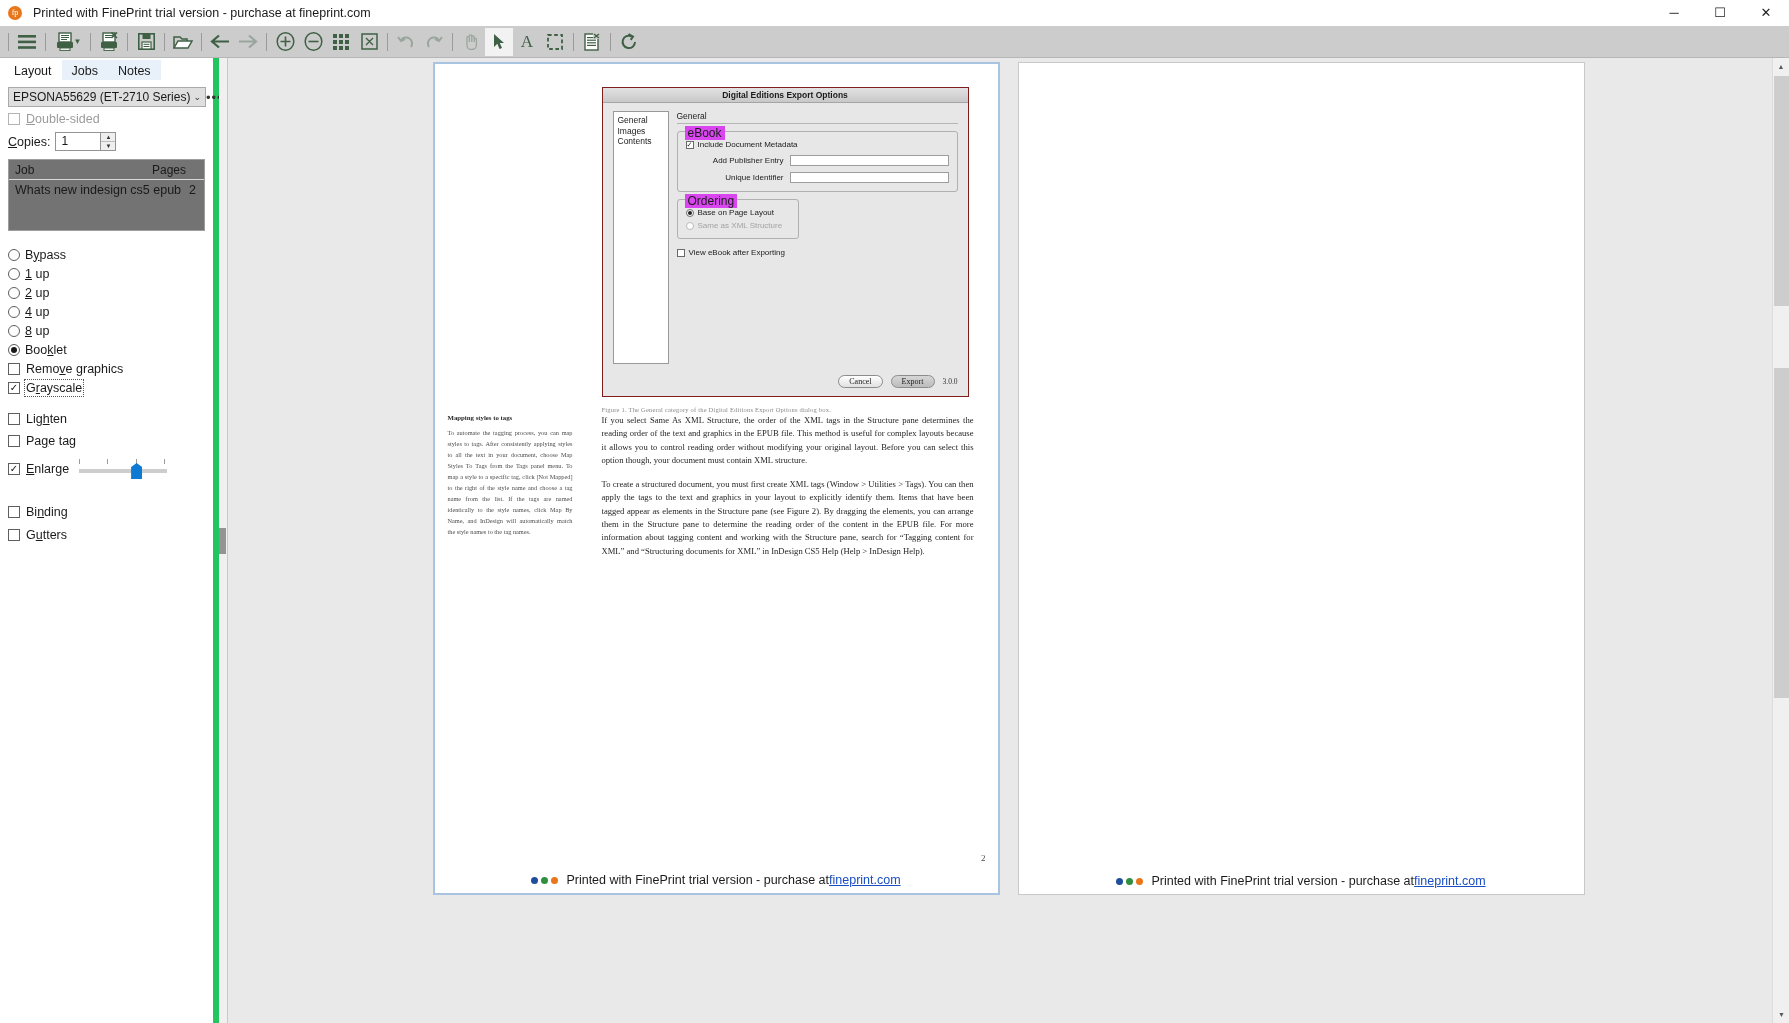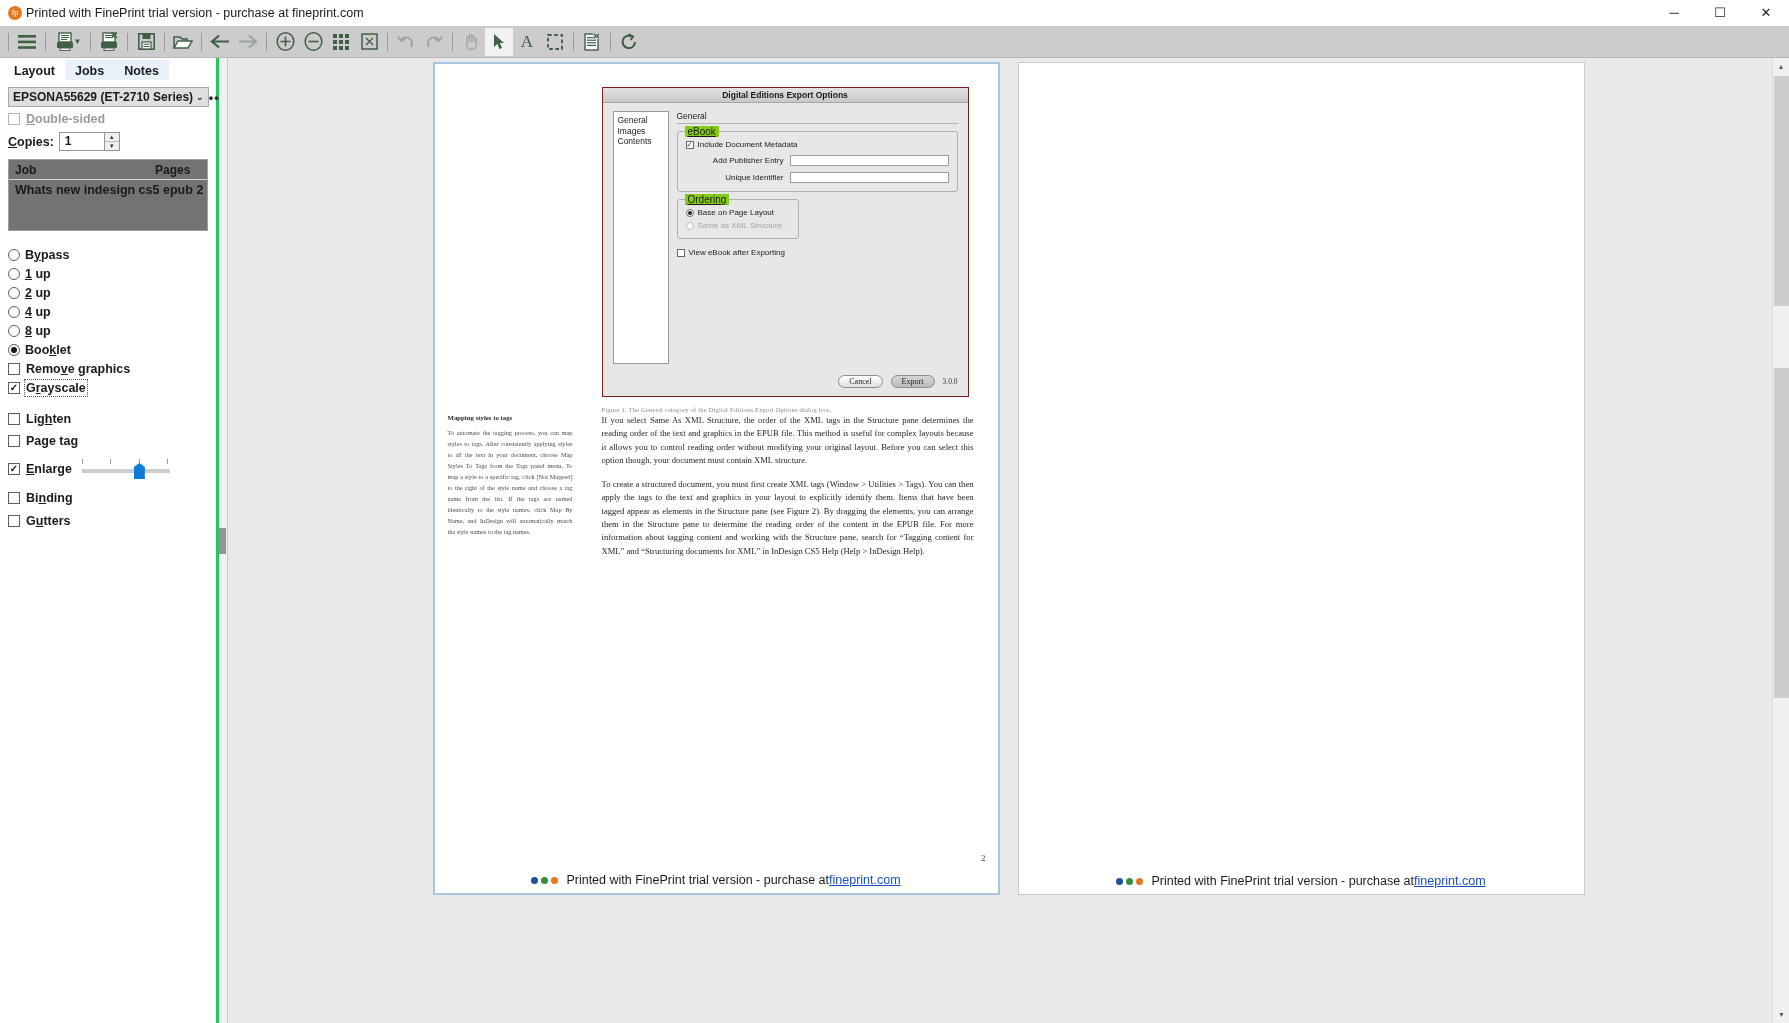--- a/index.html
+++ b/index.html
@@ -17,21 +17,21 @@
     display: flex;
     align-items: center;
     padding-left: 8px;
     border-bottom: 1px solid #ffffff;
   }
   .fp-logo {
     width: 14px; height: 14px; border-radius: 50%;
     background: #e8761a; color: #fff;
     font-size: 8px; line-height: 14px; text-align: center;
     font-family: "Liberation Serif", serif;
-    margin-right: 4px; flex: 0 0 auto;
+    margin-right: 11px; flex: 0 0 auto;
   }
   .title-text { font-size: 12.5px; color: #1b1b1b; }
   .win-buttons { margin-left: auto; display: flex; height: 26px; }
   .win-btn {
     width: 46px; height: 26px; display: flex; align-items: center;
     justify-content: center; font-size: 13px; color: #222;
   }
 
   
   .toolbar {
@@ -53,23 +53,23 @@
   }
   .tb-caret { font-size: 8px; margin-left: -2px; color: #3f6044; }
 
   
   .main { display: flex; height: calc(1023px - 26px - 32px); }
 
   
   .left-panel {
     width: 219px; flex: 0 0 219px;
     background: #ffffff;
-    border-right: 3px solid #22c55e;
+    border-right: 6px solid #22c55e;
     position: relative;
-    font-size: 12.5px; color: #1a1a1a; font-weight: bold;
+    font-size: 12.5px; color: #1a1a1a;
   }
   .tabs { display: flex; height: 20px; margin-top: 2px; padding-left: 4px; }
   .tab {
     padding: 2px 9px 0 9px; font-size: 12.5px; color: #1a1a1a;
     border: 1px solid transparent; border-bottom: none;
     line-height: 17px;
   }
   .tab.selected { background: #ffffff; border-color: #ffffff; }
   .tab.inactive { background: #e8f1f9; }
   .tab-underline { height: 1px; background: #ffffff; }
@@ -207,22 +207,22 @@
     font-size: 8.5px; padding: 3px 0 0 4px;
   }
   .dlg-nav div { line-height: 10.5px; }
   .dlg-right { flex: 1; margin-left: 8px; }
   .dlg-sec-title { font-size: 8.5px; border-bottom: 1px solid #b5b5b5; padding-bottom: 2px; }
   .group {
     border: 1px solid #b0b0b0; border-radius: 3px; margin-top: 7px;
     padding: 8px 8px 8px 8px; position: relative; background: #e7e7e7;
   }
   .group > .glabel {
-    position: absolute; top: -6px; left: 7px; background: #84cc16;
-    padding: 0 3px; font-size: 10px; text-decoration: underline;
+    position: absolute; top: -6px; left: 7px; background: #d946ef;
+    padding: 0 3px; font-size: 12px;
   }
   .frow { display: flex; align-items: center; margin-top: 4px; font-size: 8px; }
   .frow .flabel { text-align: right; padding-right: 6px; }
   .finput {
     flex: 1; height: 11px; background: #fff; border: 1px solid #9d9d9d;
   }
   .mini-chk {
     width: 8px; height: 8px; border: 1px solid #6a6a6a; background: #fff;
     display: inline-flex; align-items: center; justify-content: center;
     font-size: 7px; line-height: 1; margin-right: 4px; flex: 0 0 auto;
@@ -556,21 +556,21 @@
           <span class="slider-ticks">
             <span class="tick" style="left:0px;"></span>
             <span class="tick" style="left:28px;"></span>
             <span class="tick" style="left:57px;"></span>
             <span class="tick" style="left:85px;"></span>
           </span>
           <span class="slider-track"></span>
           <span class="slider-thumb"></span>
         </span>
       </div>
-      <div class="opt" style="margin-top:8px;">
+      <div class="opt" style="margin-top:22px;">
         <span class="box"></span>
         <span class="lbl">Bi<span class="acc">n</span>ding</span>
       </div>
       <div class="opt" style="margin-top:4px;">
         <span class="box"></span>
         <span class="lbl">G<span class="acc">u</span>tters</span>
       </div>
     </div>
   </div>
 

